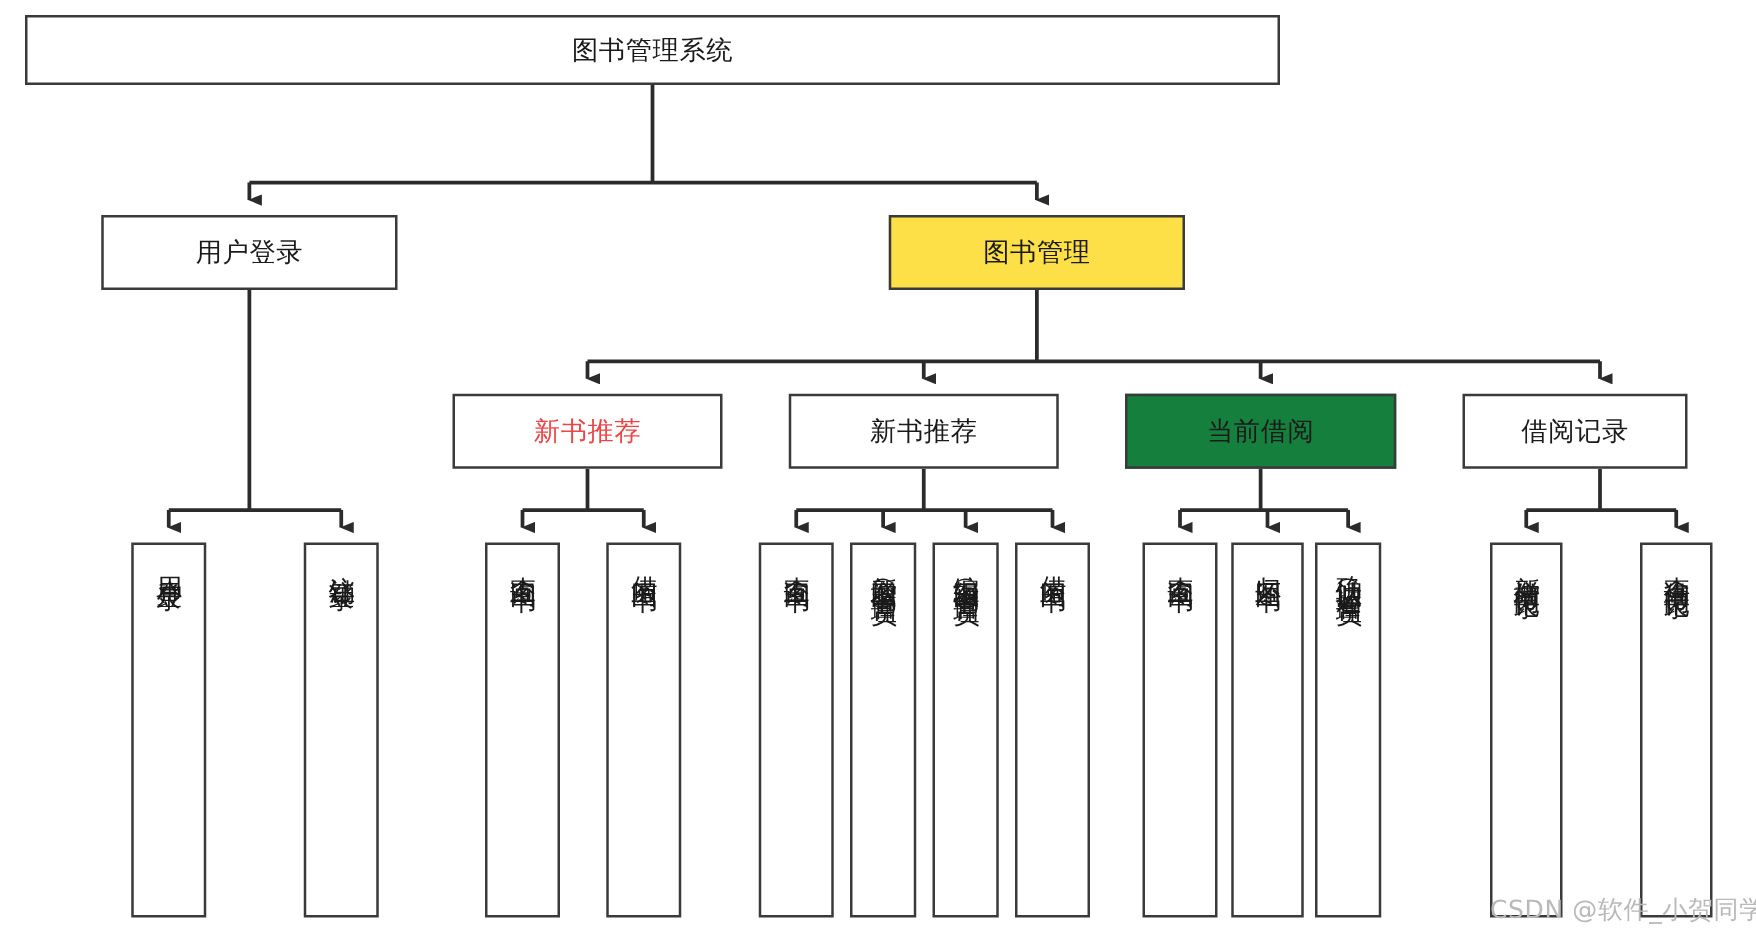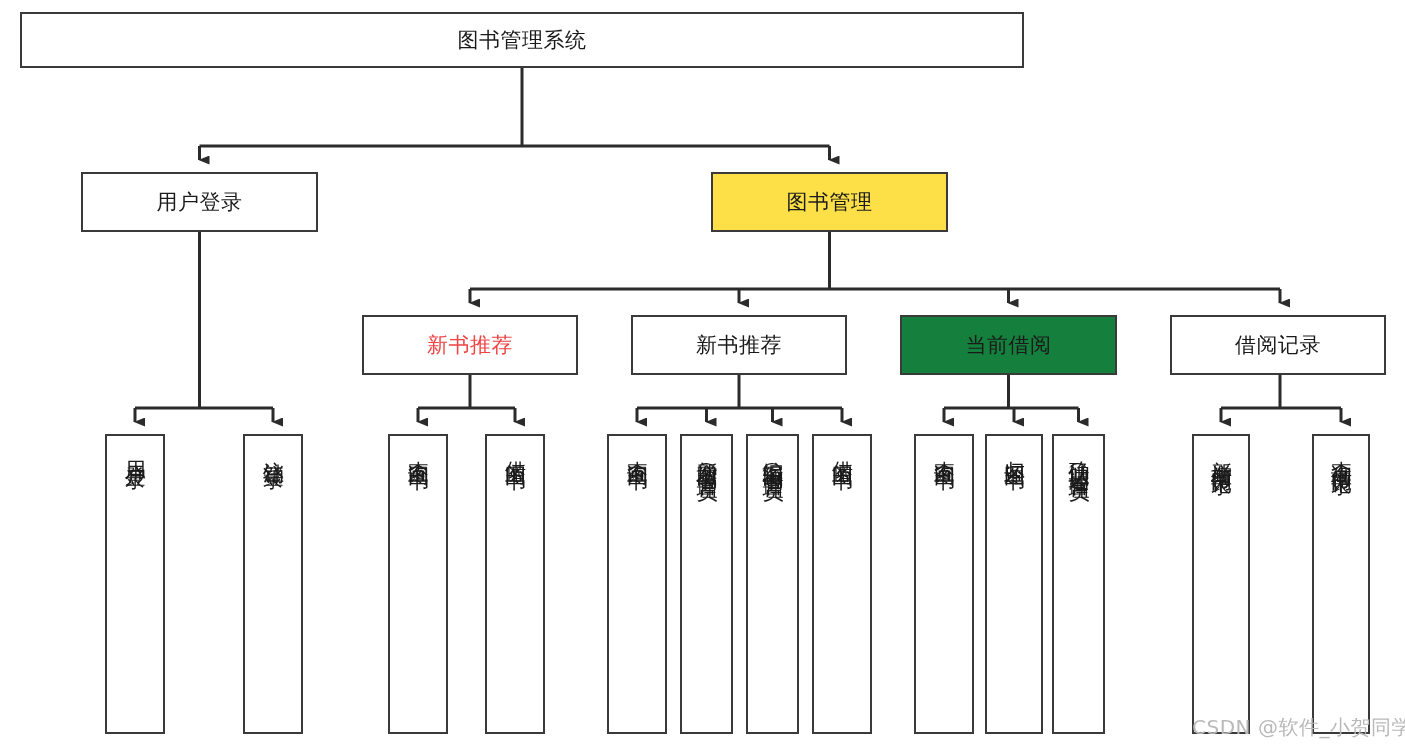--- a/index.html
+++ b/index.html
@@ -129,21 +129,21 @@
       </div>
       <div class="node-box horizontal" style="left: 362px; top: 315px; width: 216px; height: 60px; border-color: rgb(58, 58, 58); background: rgb(255, 255, 255);">
         <span class="node-label" style="color: #ef4444;">新书推荐</span>
       </div>
       <div class="node-box horizontal" style="left: 631px; top: 315px; width: 216px; height: 60px; border-color: rgb(58, 58, 58); background: rgb(255, 255, 255);">
         <span class="node-label" style="color: rgb(26, 26, 26);">新书推荐</span>
       </div>
       <div class="node-box horizontal" style="left: 900px; top: 315px; width: 217px; height: 60px; border-color: rgb(58, 58, 58); background: #15803d;">
         <span class="node-label" style="color: rgb(26, 26, 26);">当前借阅</span>
       </div>
-      <div class="node-box horizontal" style="left: 1170px; top: 315px; width: 216px; height: 60px; border-color: rgb(58, 58, 58); background: rgb(255, 255, 255);">
+      <div class="node-box horizontal" style="left: 1170px; top: 315px; width: 180px; height: 60px; border-color: rgb(58, 58, 58); background: rgb(255, 255, 255);">
         <span class="node-label" style="color: rgb(26, 26, 26);">借阅记录</span>
       </div>
       <div class="node-box vertical" style="left: 105px; top: 434px; width: 60px; height: 300px; border-color: rgb(58, 58, 58); background: rgb(255, 255, 255);">
         <span class="node-label" style="color: rgb(26, 26, 26);">用户登录</span>
       </div>
       <div class="node-box vertical" style="left: 243px; top: 434px; width: 60px; height: 300px; border-color: rgb(58, 58, 58); background: rgb(255, 255, 255);">
         <span class="node-label" style="color: rgb(26, 26, 26);">注销登录</span>
       </div>
       <div class="node-box vertical" style="left: 388px; top: 434px; width: 60px; height: 300px; border-color: rgb(58, 58, 58); background: rgb(255, 255, 255);">
         <span class="node-label" style="color: rgb(26, 26, 26);">查询图书</span>

